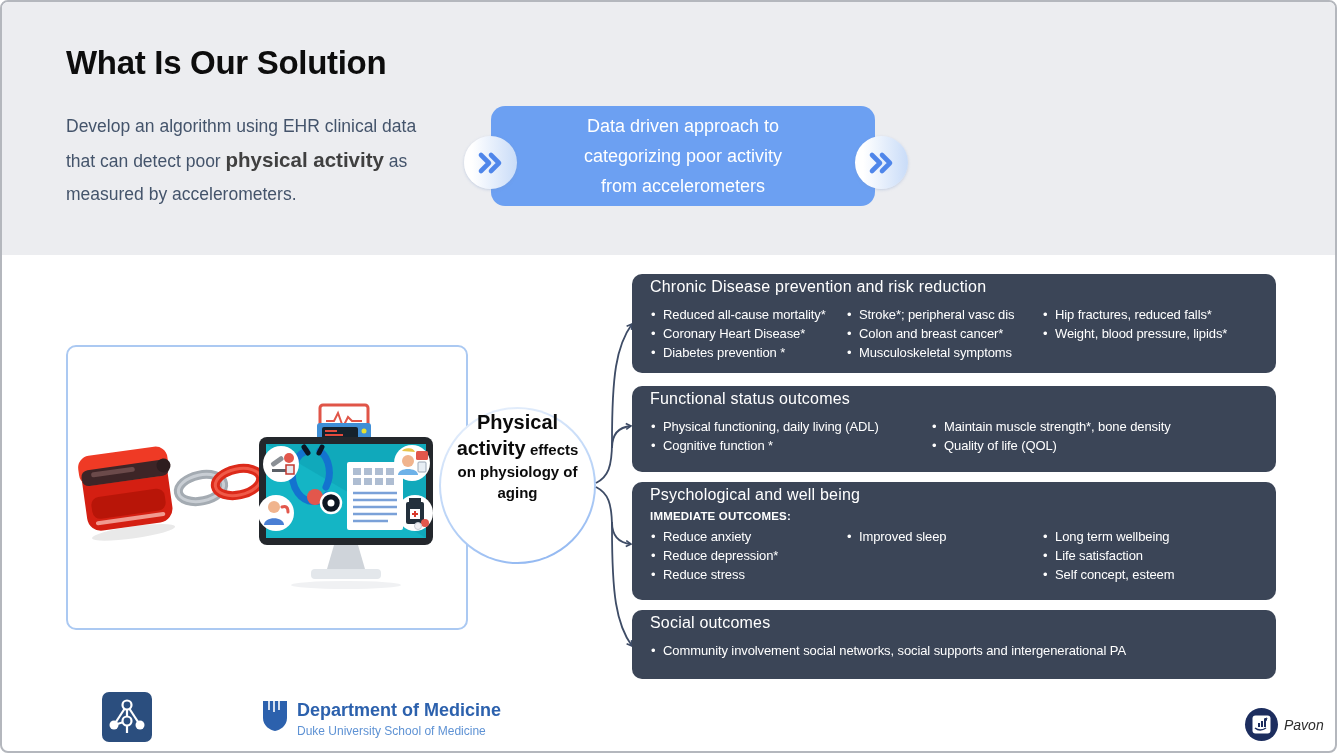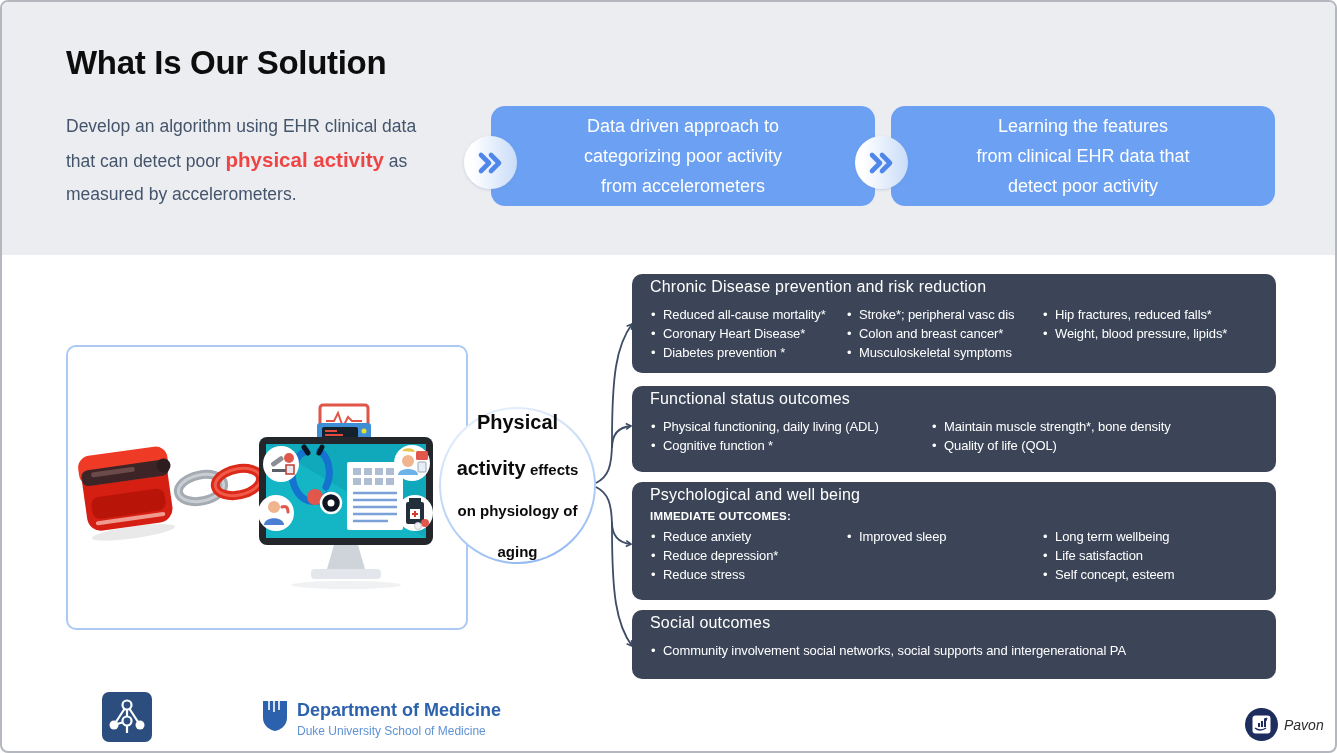--- a/index.html
+++ b/index.html
@@ -5,40 +5,40 @@
   * { box-sizing: border-box; margin: 0; padding: 0; }
   html,body { width:1337px; height:753px; background:#fff; overflow:hidden;
     font-family:"Liberation Sans", sans-serif; }
   .slide { position:absolute; inset:0; width:1337px; height:753px; background:#ffffff;
     border:2px solid #b4b7bd; border-radius:8px; overflow:hidden; }
 
   
   .header { position:absolute; top:0; left:0; right:0; height:253px; background:#ecedf0; }
   .title { position:absolute; left:64px; top:42px; font-size:33px; font-weight:700; color:#0d0d0d; letter-spacing:-0.3px; }
   .intro { position:absolute; left:64px; top:108px; width:382px; font-size:17.5px; line-height:33px; color:#44546b; }
-  .intro .hl { font-weight:700; font-size:20.5px; color:#ef4444; }
+  .intro .hl { font-weight:700; font-size:20.5px; color:#404040; }
 
   .flow-box { position:absolute; top:104px; width:384px; height:100px; background:#6ca0f2;
     border-radius:14px; color:#fff; display:flex; align-items:center; justify-content:center;
     text-align:center; font-size:18px; line-height:30px; white-space:pre-line; padding:0 20px; }
   .fb1 { left:489px; } .fb2 { left:889px; }
   .flow-badge { position:absolute; top:134px; width:53px; height:53px; border-radius:50%;
     background:linear-gradient(90deg,#ffffff 15%,#c9dcf8 100%);
     box-shadow:0 1px 3px rgba(120,150,200,.35); display:flex; align-items:center; justify-content:center; }
   .bd1 { left:462px; } .bd2 { left:853px; }
 
   
   .imgbox { position:absolute; left:64px; top:343px; width:402px; height:285px; background:#fff;
     border:2px solid #abc9f2; border-radius:10px; }
 
   
   .bubble-ring { position:absolute; left:437px; top:405px; width:157px; height:157px; border-radius:50%;
     background:linear-gradient(160deg,#eef4fc 0%,#b9d3f7 55%,#88b1f0 100%); }
   .bubble { position:absolute; inset:2px; border-radius:50%; background:#fff; display:flex;
-    flex-direction:column; align-items:center; justify-content:space-between; text-align:center; color:#0b0b0b; }
+    flex-direction:column; align-items:center; justify-content:flex-start; text-align:center; color:#0b0b0b; }
   .bubble .big { font-size:20px; font-weight:700; line-height:26px; }
   .bubble .small { font-size:15px; font-weight:700; line-height:21px; }
 
   
   .connector { position:absolute; left:585px; top:268px; width:70px; height:420px; }
 
   
   .obox { position:absolute; left:630px; width:644px; background:#3b4557; border-radius:10px;
     color:#fff; padding:3px 18px; }
   .obox h3 { font-size:16px; font-weight:400; letter-spacing:0.2px; line-height:20px; }
@@ -70,23 +70,20 @@
 
 <div class="slide">
 
   <div class="header"></div>
   <div class="title">What Is Our Solution</div>
   <div class="intro"><span>Develop an algorithm using EHR clinical data that can detect poor </span><span class="hl">physical activity</span><span> as measured by accelerometers.</span></div>
 
   <div class="flow-box fb1">Data driven approach to
 categorizing poor activity
 from accelerometers</div>
-  <div class="flow-box fb2">Learning the features
-from clinical EHR data that
-detect poor activity</div>
   <div class="flow-badge bd1">
     <svg width="28" height="24" viewBox="0 0 28 24">
         <g fill="none" stroke="#4f86ea" stroke-width="4.6" stroke-linecap="round" stroke-linejoin="round">
           <path d="M4 4 L12 12 L4 20"></path>
           <path d="M14 4 L22 12 L14 20"></path>
         </g>
       </svg>
   </div>
   <div class="flow-badge bd2">
     <svg width="28" height="24" viewBox="0 0 28 24">

